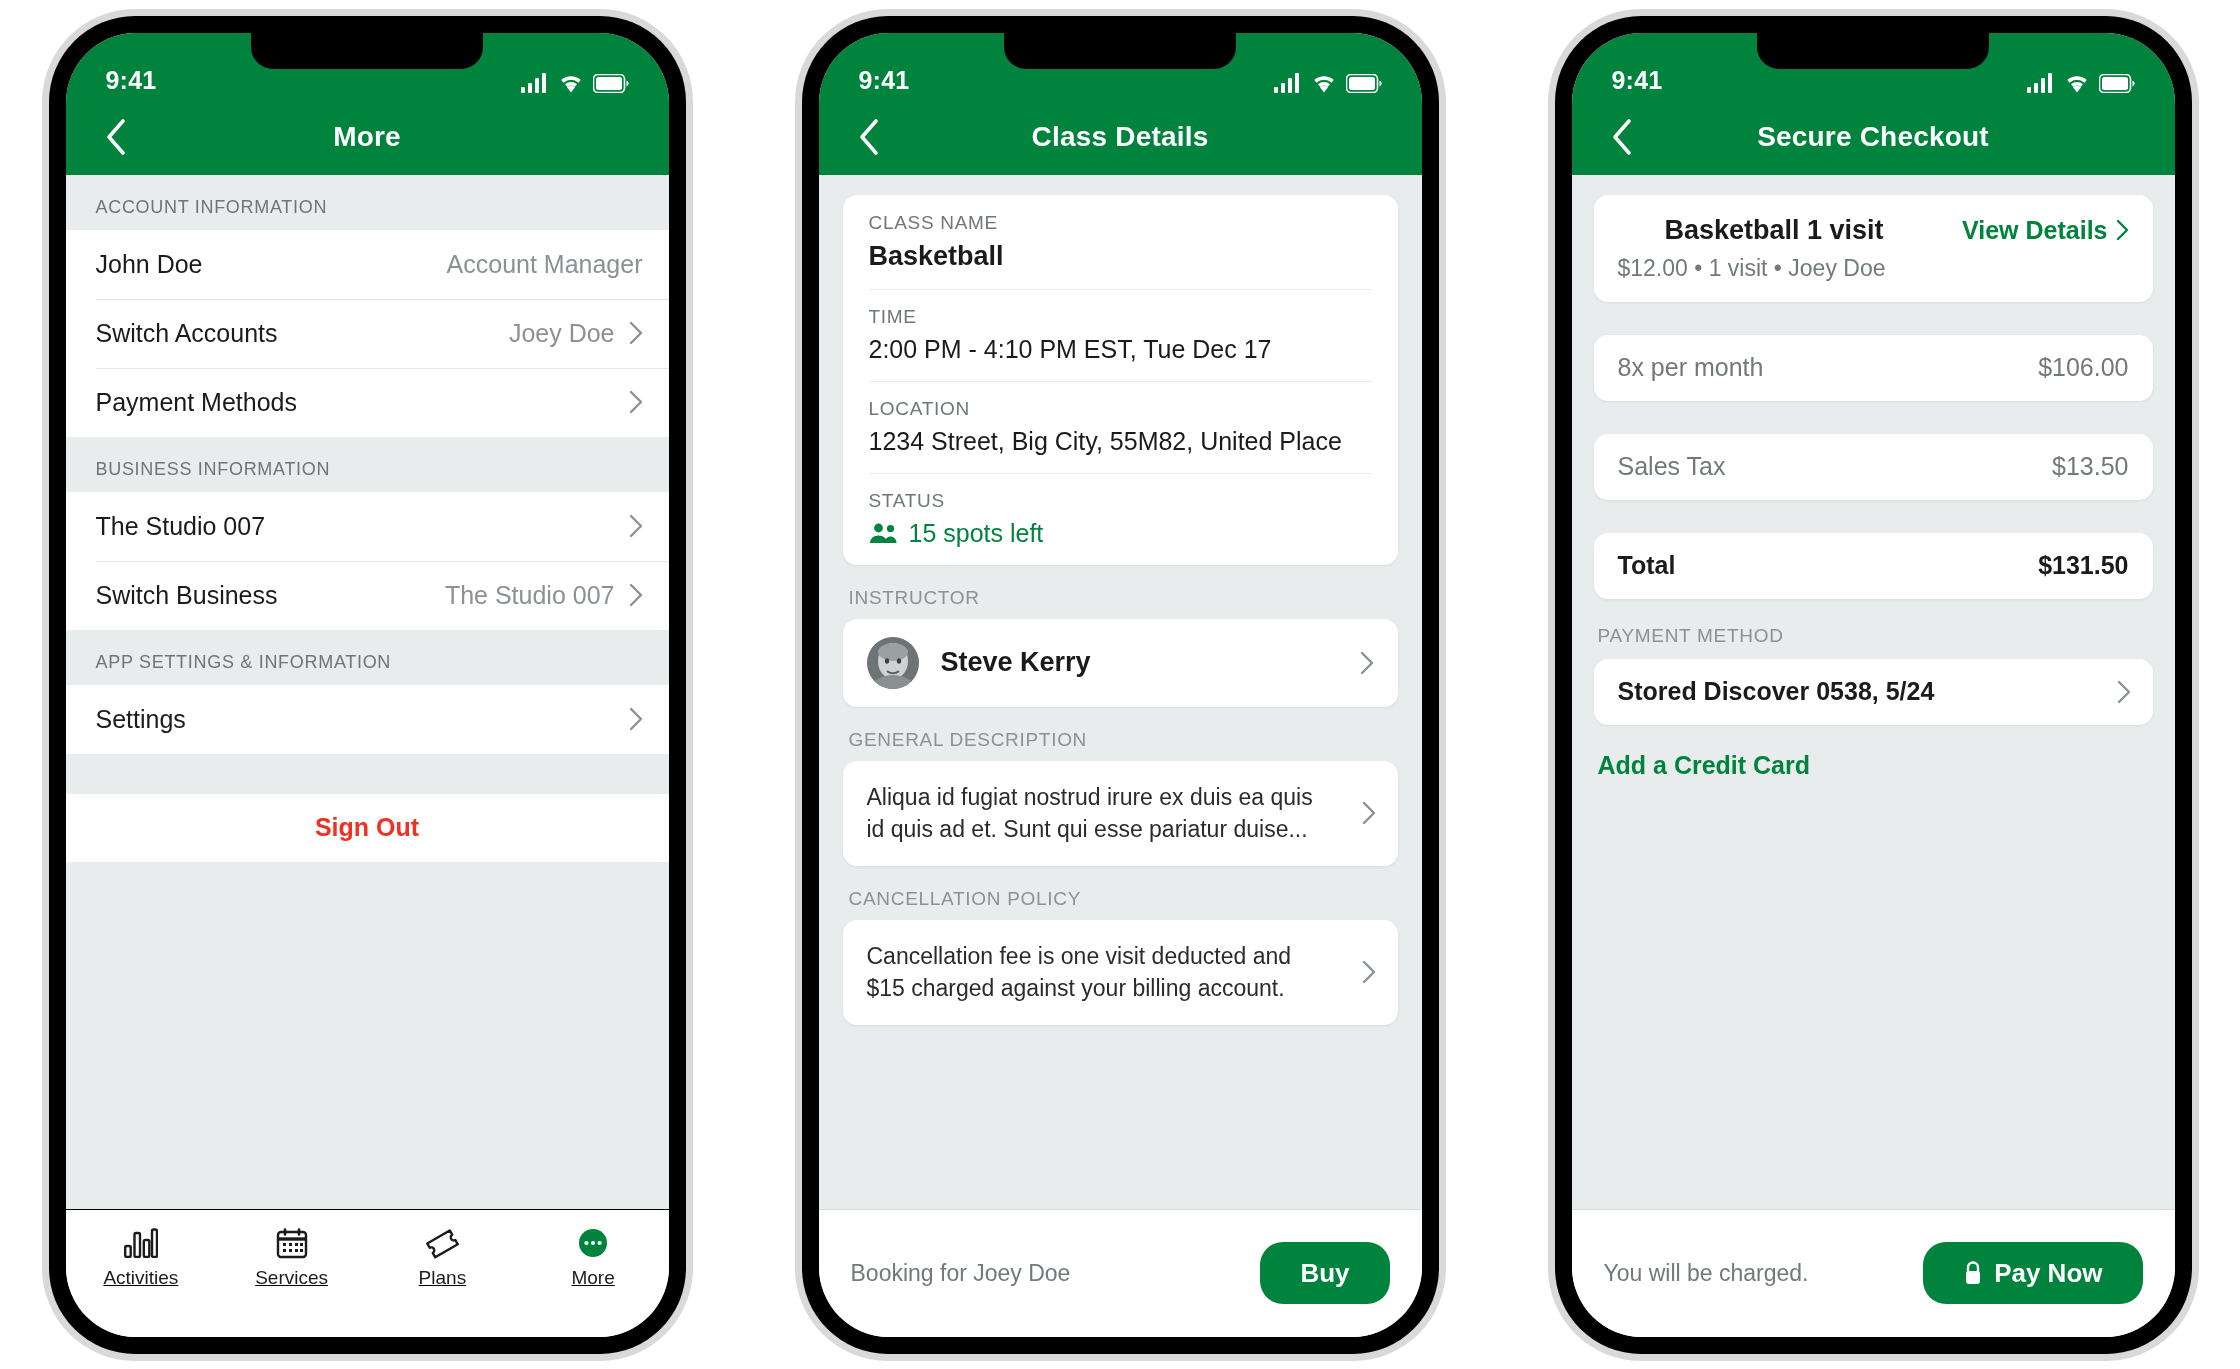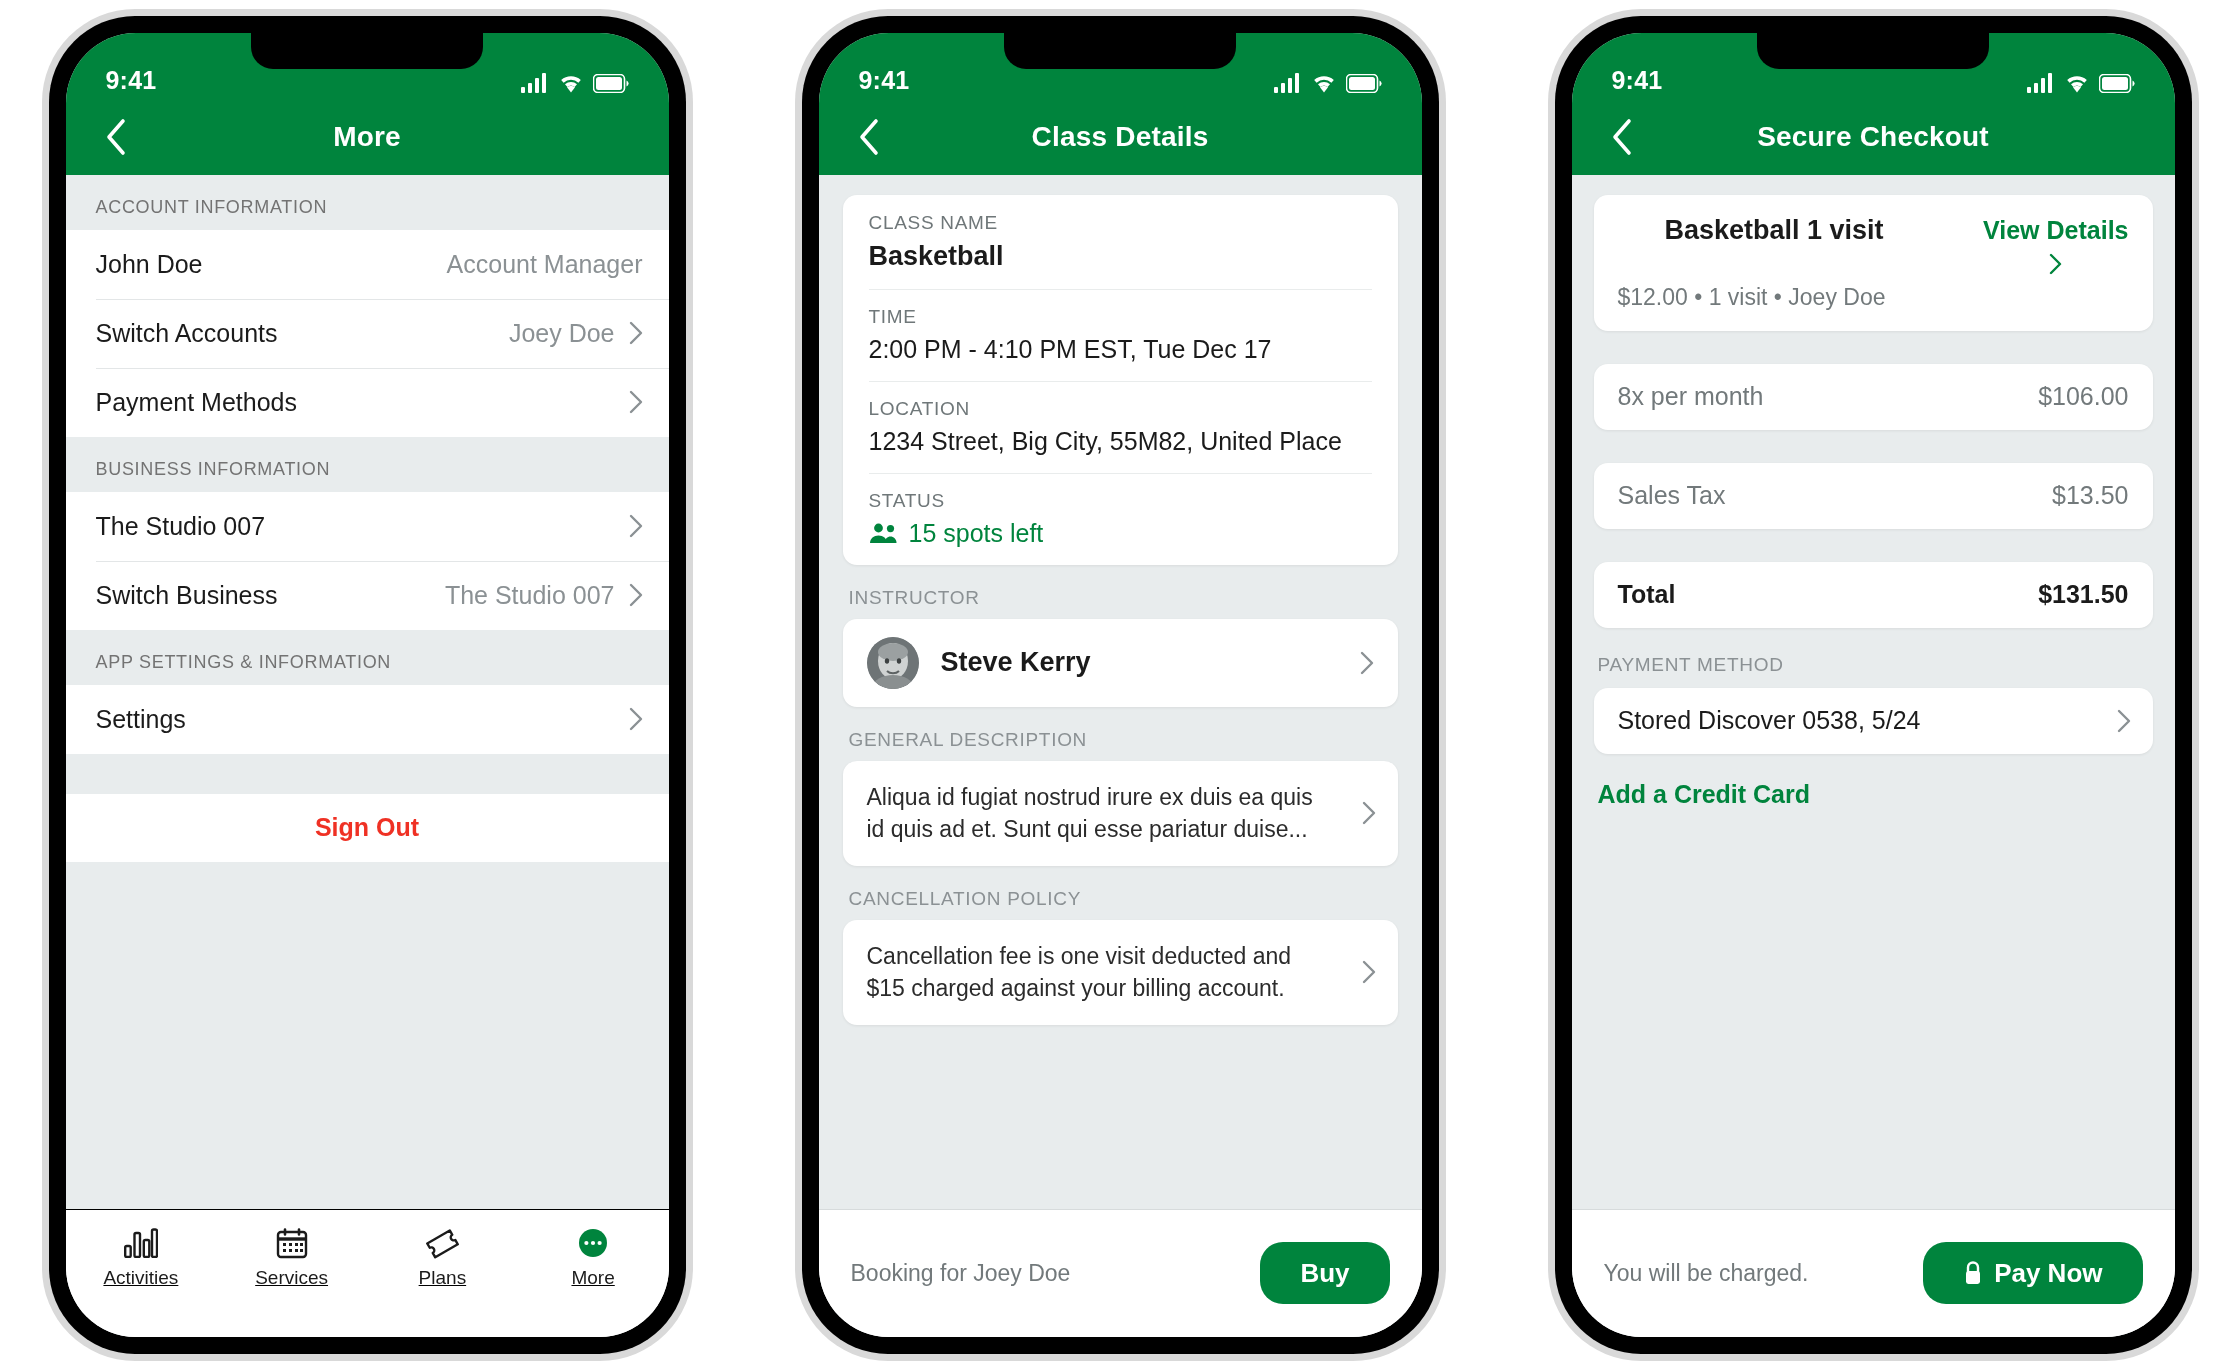--- a/index.html
+++ b/index.html
@@ -259,21 +259,20 @@
   }
   .sum-top { display: flex; align-items: baseline; margin-left: 47px; }
   .sum-title { font-size: 27px; font-weight: bold; color: #1b1b1b; }
   .sum-link {
     margin-left: auto;
     color: #00843d;
     font-size: 25px;
     font-weight: bold;
     display: flex; align-items: center; gap: 8px;
     cursor: pointer;
-    flex-direction: column;
   }
   .sum-sub { margin-top: 9px; font-size: 23px; color: #72797b; }
   .line-card {
     background: #ffffff;
     border-radius: 14px;
     box-shadow: 0 1px 3px rgba(0,0,0,.07);
     height: 66px;
     display: flex; align-items: center;
     padding: 0 24px;
     margin-bottom: 14px;
@@ -289,21 +288,21 @@
     padding: 12px 4px 12px 4px;
   }
   .pm-card {
     background: #ffffff;
     border-radius: 14px;
     box-shadow: 0 1px 3px rgba(0,0,0,.07);
     height: 66px;
     display: flex; align-items: center;
     padding: 0 22px 0 24px;
   }
-  .pm-label { font-size: 25px; font-weight: normal; color: #1b1b1b; }
+  .pm-label { font-size: 25px; font-weight: bold; color: #1b1b1b; }
   .add-card-link {
     color: #00843d; font-size: 25px; font-weight: bold;
     padding: 26px 4px;
     cursor: pointer;
   }
 
   svg { display: block; }
 </style>
 </head>
 <body>

